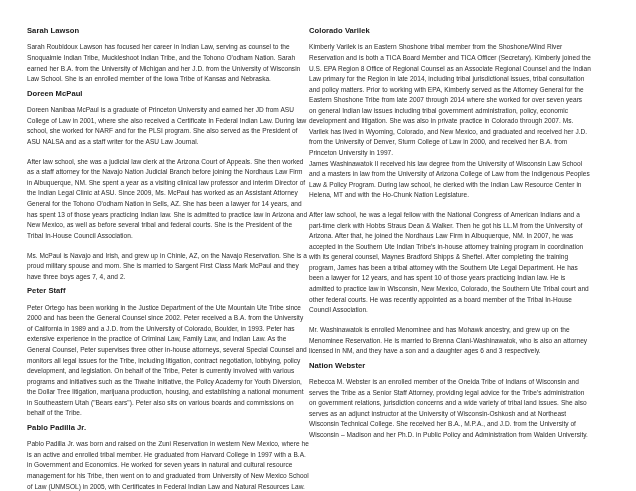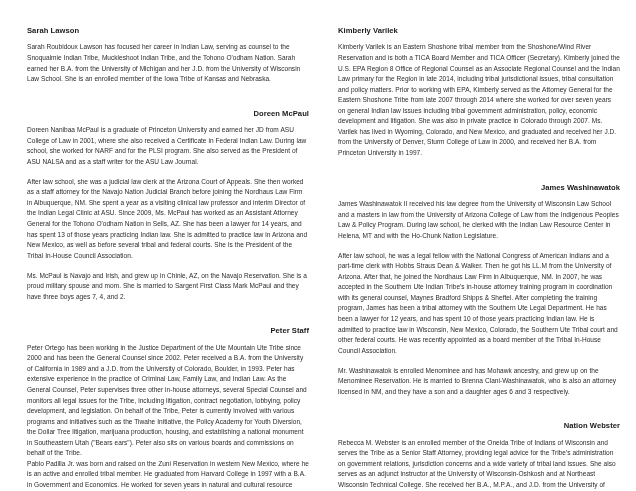--- a/index.html
+++ b/index.html
@@ -21,41 +21,39 @@
     height: 491px;
     background: #ffffff;
     box-sizing: border-box;
     padding: 26px 18px 10px 27px;
     position: relative;
   }
   .columns {
     display: flex;
     flex-direction: row;
     align-items: flex-start;
-    gap: 29px;
     height: 100%;
   }
   .col {
     width: 282px;
     flex: 0 0 282px;
   }
   .bio {
     margin: 0 0 0 0;
   }
   .bio-name {
     font-size: 7.6px;
     font-weight: bold;
     line-height: 1.25;
     letter-spacing: 0.05px;
     color: #1a1a1a;
     margin: 0 0 7px 0;
   }
   .bio + .bio .bio-name {
-    margin-top: 24px;
-    text-align: right;
+    margin-top: 4px;
   }
   .bio-para {
     font-size: 6.55px;
     line-height: 10.55px;
     color: #2b2b2b;
     margin: 0 0 9.5px 0;
     text-align: left;
     letter-spacing: 0.012px;
     word-spacing: 0.12px;
   }
@@ -82,34 +80,34 @@
         <p class="bio-para">After law school, she was a judicial law clerk at the Arizona Court of Appeals.  She then worked as a staff attorney for the Navajo Nation Judicial Branch before joining the Nordhaus Law Firm in Albuquerque, NM.  She spent a year as a visiting clinical law professor and interim Director of the Indian Legal Clinic at ASU.  Since 2009, Ms. McPaul has worked as an Assistant Attorney General for the Tohono O'odham Nation in Sells, AZ.  She has been a lawyer for 14 years, and has spent 13 of those years practicing Indian law.  She is admitted to practice law in Arizona and New Mexico, as well as before several tribal and federal courts.  She is the President of the Tribal In-House Council Association.</p>
         <p class="bio-para">Ms. McPaul is Navajo and Irish, and grew up in Chinle, AZ, on the Navajo Reservation.  She is a proud military spouse and mom.  She is married to Sargent First Class Mark McPaul and they have three boys ages 7, 4, and 2.</p>
       </div>
 
       <div class="bio">
         <div class="bio-name">Peter Staff</div>
         <p class="bio-para">Peter Ortego has been working in the Justice Department of the Ute Mountain Ute Tribe since 2000 and has been the General Counsel since 2002.  Peter received a B.A. from the University of California in 1989 and a J.D. from the University of Colorado, Boulder, in 1993.  Peter has extensive experience in the practice of Criminal Law, Family Law, and Indian Law.  As the General Counsel, Peter supervises three other in-house attorneys, several Special Counsel and monitors all legal issues for the Tribe, including litigation, contract negotiation, lobbying, policy development, and legislation. On behalf of the Tribe, Peter is currently involved with various programs and initiatives such as the Tiwahe Initiative, the Policy Academy for Youth Diversion, the Dollar Tree litigation, marijuana production, housing, and establishing a national monument in Southeastern Utah ("Bears ears"). Peter also sits on various boards and commissions on behalf of the Tribe.</p>
       </div>
 
       <div class="bio">
+        <div class="bio-name">Pablo Padilla Jr.</div>
         <p class="bio-para">Pablo Padilla Jr. was born and raised on the Zuni Reservation in western New Mexico, where he is an active and enrolled tribal member.  He graduated from Harvard College in 1997 with a B.A. in Government and Economics.  He worked for seven years in natural and cultural resource management for his Tribe, then went on to and graduated from University of New Mexico School of Law (UNMSOL) in 2005, with Certificates in Federal Indian Law and Natural Resources Law.  Mr. Padilla was Associate Attorney at the Nordhaus Law Firm in the Santa Fe office from 2005-2009, representing several Indian tribes in the Southwest.  Since 2009, he has served as General Legal Counsel to the Pueblo of Isleta and is adjunct professor at UNMSOL.</p>
       </div>
 
     </div>
 
     <div class="col">
 
       <div class="bio">
-        <div class="bio-name">Kimberly Varilek</div>
+        <div class="bio-name">Colorado Varilek</div>
         <p class="bio-para">Kimberly Varilek is an Eastern Shoshone tribal member from the Shoshone/Wind River Reservation and is both a TICA Board Member and TICA Officer (Secretary).  Kimberly joined the U.S. EPA Region 8 Office of Regional Counsel as an Associate Regional Counsel and the Indian Law primary for the Region in late 2014, including tribal jurisdictional issues, tribal consultation and policy matters. Prior to working with EPA, Kimberly served as the Attorney General for the Eastern Shoshone Tribe from late 2007 through 2014 where she worked for over seven years on general Indian law issues including tribal government administration, policy, economic development and litigation. She was also in private practice in Colorado through 2007. Ms. Varilek has lived in Wyoming, Colorado, and New Mexico, and graduated and received her J.D. from the University of Denver, Sturm College of Law in 2000, and received her B.A. from Princeton University in 1997.</p>
       </div>
 
       <div class="bio">
-        <div class="bio-name">James Washinawatok</div>
         <p class="bio-para">James Washinawatok II received his law degree from the University of Wisconsin Law School and a masters in law from the University of Arizona College of Law from the Indigenous Peoples Law &amp; Policy Program. During law school, he clerked with the Indian Law Resource Center in Helena, MT and with the Ho-Chunk Nation Legislature.</p>
         <p class="bio-para">After law school, he was a legal fellow with the National Congress of American Indians and a part-time clerk with Hobbs Straus Dean &amp; Walker.  Then he got his LL.M from the University of Arizona. After that, he joined the Nordhaus Law Firm in Albuquerque, NM.  In 2007, he was accepted in the Southern Ute Indian Tribe's in-house attorney training program in coordination with its general counsel, Maynes Bradford Shipps &amp; Sheftel. After completing the training program, James has been a tribal attorney with the Southern Ute Legal Department. He has been a lawyer for 12 years, and has spent 10 of those years practicing Indian law. He is admitted to practice law in Wisconsin, New Mexico, Colorado, the Southern Ute Tribal court and other federal courts.  He was recently appointed as a board member of the Tribal In-House Council Association.</p>
         <p class="bio-para">Mr. Washinawatok is enrolled Menominee and has Mohawk ancestry, and grew up on the Menominee Reservation.  He is married to Brenna Clani-Washinawatok, who is also an attorney licensed in NM, and they have a son and a daughter ages 6 and 3 respectively.</p>
       </div>
 
       <div class="bio">
         <div class="bio-name">Nation Webster</div>
         <p class="bio-para">Rebecca M. Webster is an enrolled member of the Oneida Tribe of Indians of Wisconsin and serves the Tribe as a Senior Staff Attorney, providing legal advice for the Tribe's administration on government relations, jurisdiction concerns and a wide variety of tribal land issues. She also serves as an adjunct instructor at the University of Wisconsin-Oshkosh and at Northeast Wisconsin Technical College. She received her B.A., M.P.A., and J.D. from the University of Wisconsin – Madison and her Ph.D. in Public Policy and Administration from Walden University.</p>
       </div>
 

